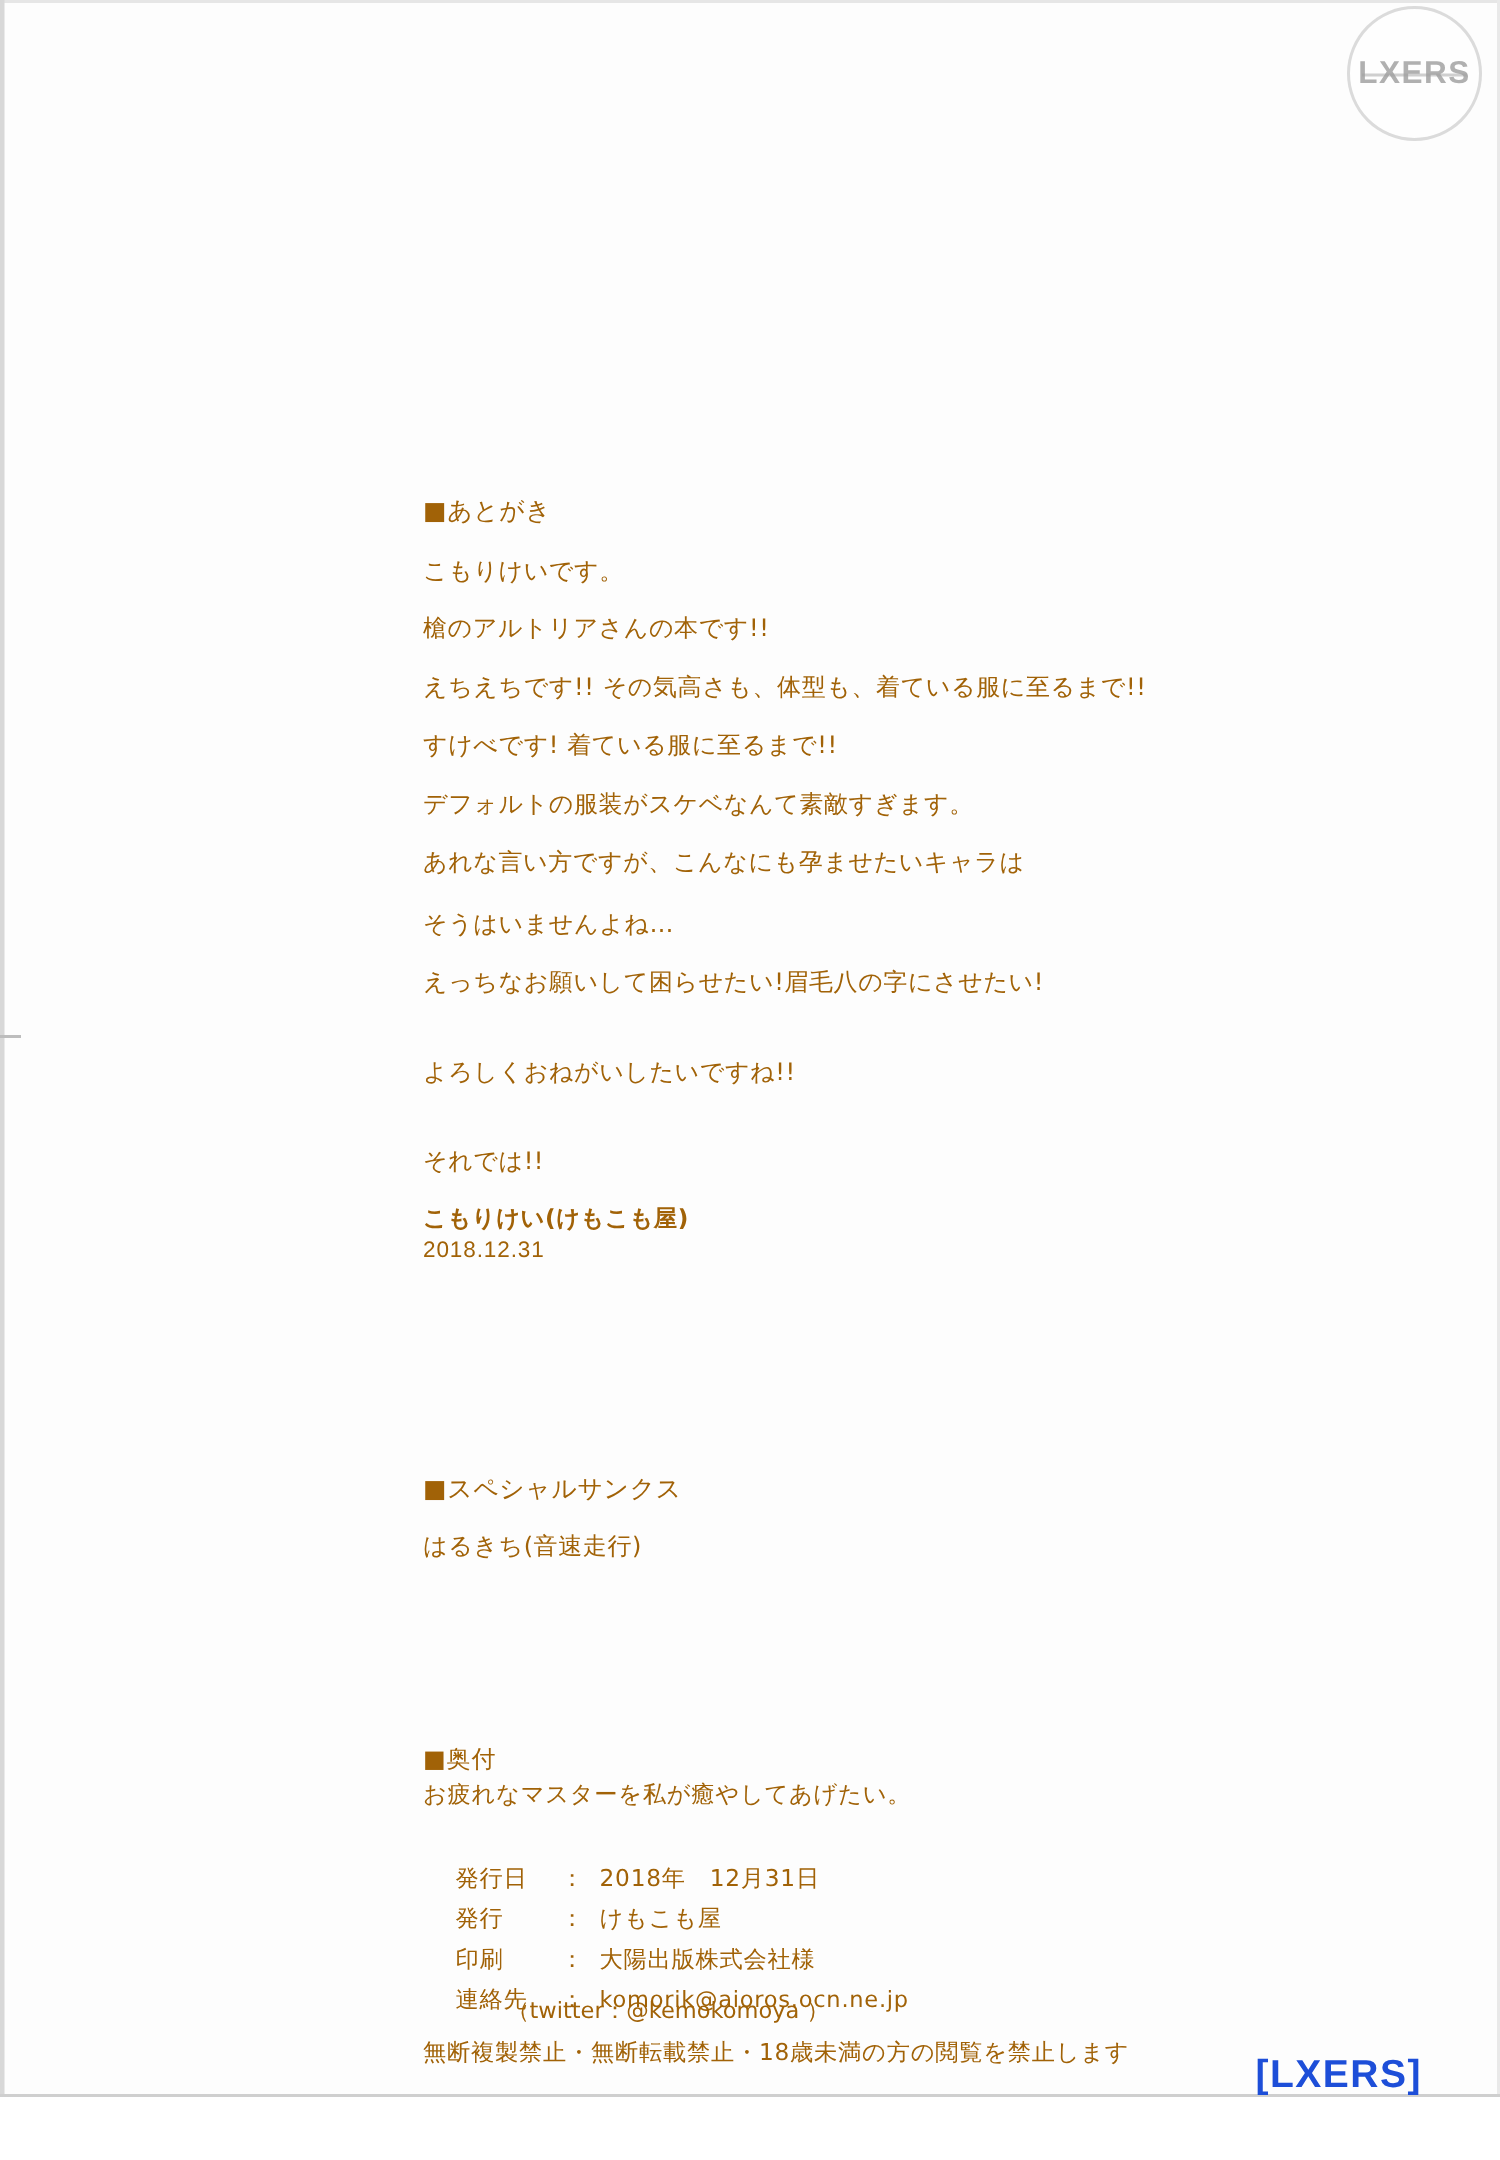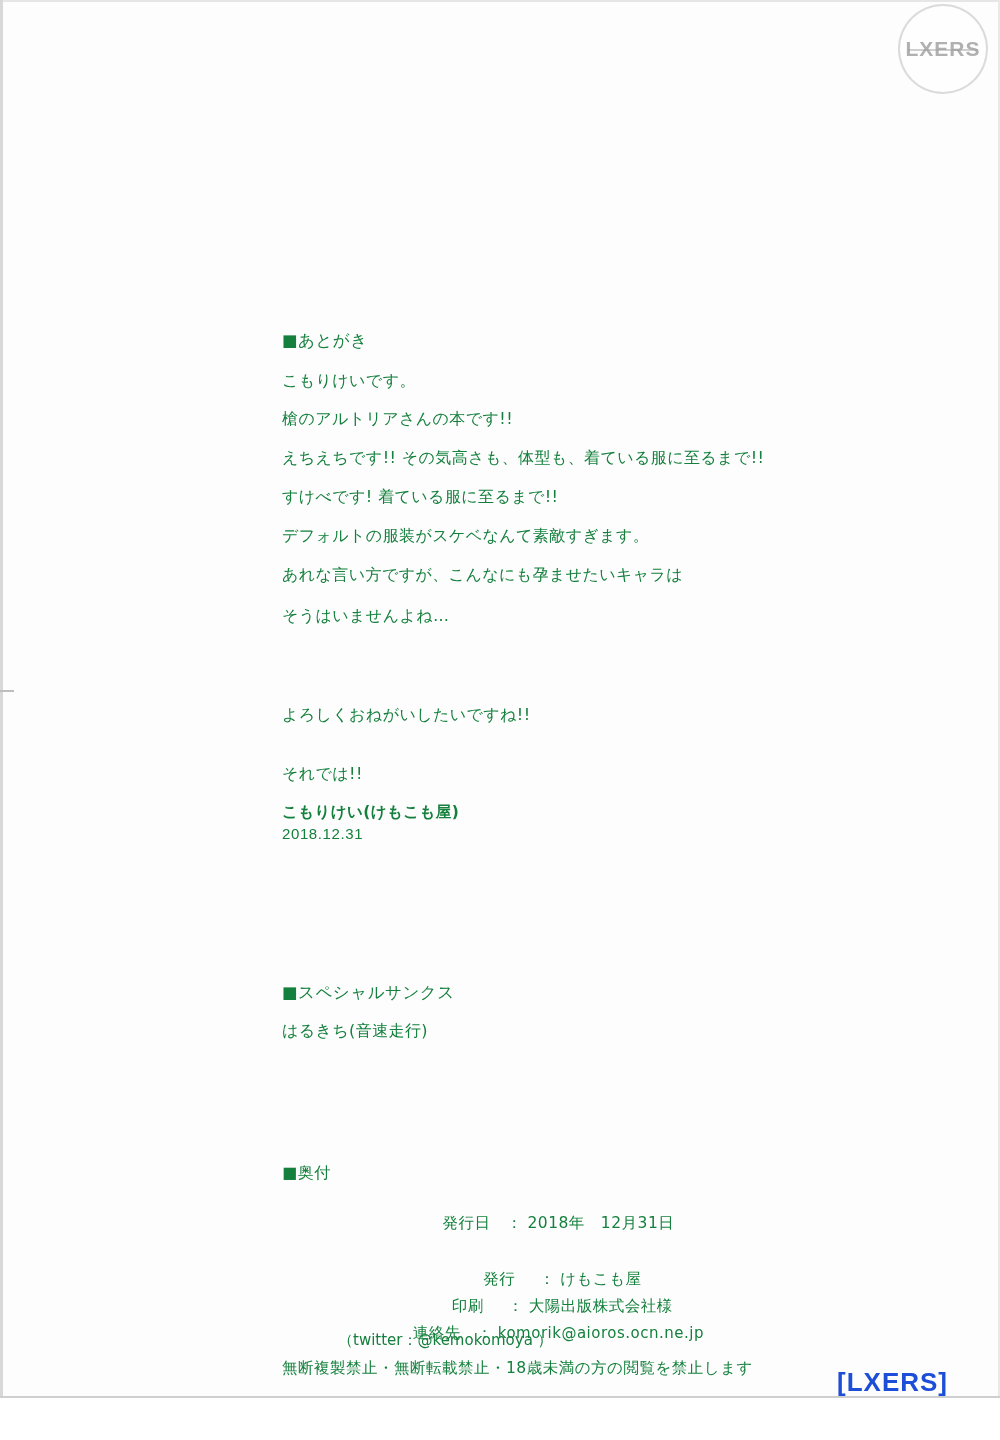--- a/index.html
+++ b/index.html
@@ -83,24 +83,23 @@
     top: 43px;
     width: 70px;
     height: 2px;
     background: rgba(160,160,160,0.5);
   }
 
   
   .doc-text {
     position: absolute;
     left: 282px;
-    color: #15803d;
+    color: #a16207;
     font-family: "DejaVu Sans", "Liberation Sans", sans-serif;
     white-space: pre;
-    text-align: center;
   }
 
   .heading {
     font-size: 16.5px;
     letter-spacing: 0.5px;
   }
   .para {
     font-size: 16px;
     letter-spacing: 0.4px;
   }
@@ -179,32 +178,34 @@
 
   <div class="doc-text heading" style="top:330px;">■あとがき</div>
 
   <div class="doc-text para" style="top:371px;">こもりけいです。</div>
   <div class="doc-text para" style="top:409px;">槍のアルトリアさんの本です!!</div>
   <div class="doc-text para" style="top:448px;">えちえちです!! その気高さも、体型も、着ている服に至るまで!!</div>
   <div class="doc-text para" style="top:487px;">すけべです! 着ている服に至るまで!!</div>
   <div class="doc-text para" style="top:565px;">あれな言い方ですが、こんなにも孕ませたいキャラは</div>
   <div class="doc-text para" style="top:526px;">デフォルトの服装がスケベなんて素敵すぎます。</div>
   <div class="doc-text para" style="top:606px;">そうはいませんよね…</div>
+  <div class="doc-text para" style="top:645px;">えっちなお願いして困らせたい!眉毛八の字にさせたい!</div>
   <div class="doc-text para" style="top:705px;">よろしくおねがいしたいですね!!</div>
   <div class="doc-text para" style="top:764px;">それでは!!</div>
 
   <div class="doc-text sig" style="top:802px;font-weight:bold;">こもりけい(けもこも屋)</div>
   <div class="doc-text date" style="top:825px;">2018.12.31</div>
 
   <div class="doc-text heading" style="top:982px;">■スペシャルサンクス</div>
   <div class="doc-text para" style="top:1021px;">はるきち(音速走行)</div>
 
   <div class="doc-text colophon-title" style="top:1163px;">■奥付</div>
-
-  <div class="doc-text colophon-line" style="top:1195px; width:520px;">
+  <div class="doc-text colophon-line" style="top:1186px;">お疲れなマスターを私が癒やしてあげたい。</div>
+
+  <div class="doc-text colophon-line" style="top:1224px; width:520px;">
     <span style="display:inline-block; width:70px;">発行日</span><span style="display:inline-block; width:26px;">：</span><span>2018年　12月31日</span>
   </div>
 
   <div class="doc-text colophon-line" style="top:1251px; width:520px;">
     <span style="display:inline-block; width:70px;">発行</span><span style="display:inline-block; width:26px;">：</span><span>けもこも屋</span>
   </div>
 
   <div class="doc-text colophon-line" style="top:1278px; width:520px;">
     <span style="display:inline-block; width:70px;">印刷</span><span style="display:inline-block; width:26px;">：</span><span>大陽出版株式会社様</span>
   </div>

